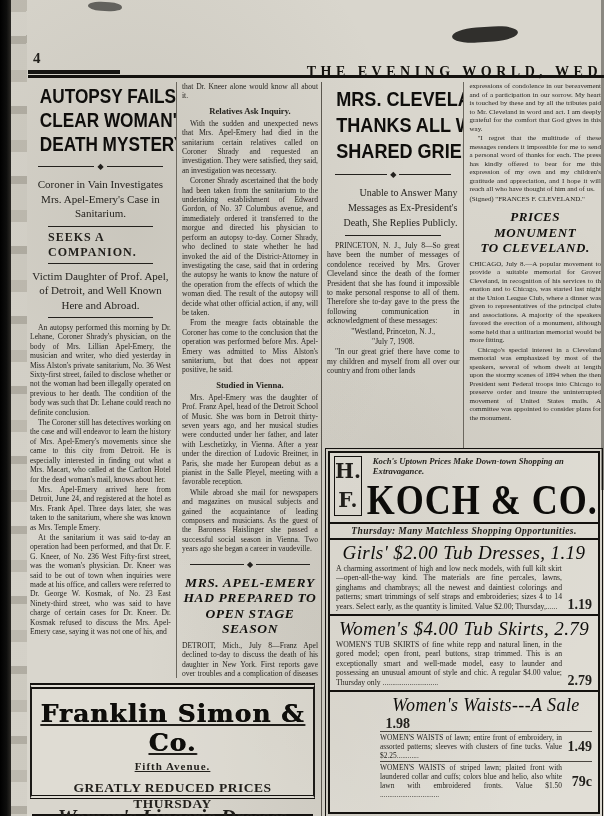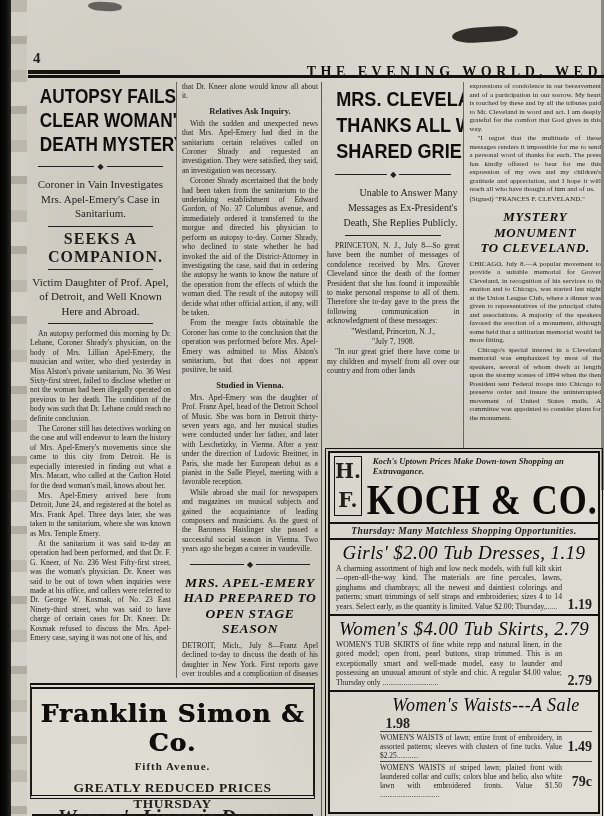--- a/index.html
+++ b/index.html
@@ -40,34 +40,34 @@
   .hl{font-family:"Liberation Sans",sans-serif;font-weight:bold;text-align:center;color:#0f0e0c;}
   .hl-line{transform:scaleX(.86);transform-origin:center;white-space:nowrap;}
   .hl-1{font-size:20px;line-height:24px;margin-top:2px;}
   .hl-3{font-size:21px;line-height:26px;margin-top:4px;}
   .fancy-rule{display:flex;align-items:center;margin:6px 8px;}
   .fancy-rule::before,.fancy-rule::after{content:"";flex:1;border-top:1.5px solid #23211d;}
   .fancy-rule::SPAN{}
   .fancy-rule .dia{font-size:8px;padding:0 3px;color:#23211d;}
   .deck{font-size:11px;line-height:14.5px;text-align:center;margin:4px 2px;}
   .crossbar{margin:5px 18px;border-top:1.5px solid #23211d;border-bottom:1.5px solid #23211d;
-    padding:3px 0;text-align:center;font-weight:bold;font-size:16px;letter-spacing:1px;}
+    padding:3px 0;font-weight:bold;font-size:12px;letter-spacing:1px;}
   .plainbar{margin:5px 18px;border-top:1.5px solid #23211d;}
   .crosshead{font-weight:bold;font-size:8.6px;text-align:center;margin:5px 0 3px;}
   .bp{font-size:7.6px;line-height:9.4px;text-align:justify;text-indent:8px;margin:0 0 1px;}
   .col4 .bp{font-size:7px;line-height:8.5px;}
   .bp.noind{text-indent:0;}
   .bp.cent{text-align:center;text-indent:0;}
   .ital-head{font-family:"Liberation Serif",serif;font-style:italic;font-weight:bold;
     text-align:center;letter-spacing:.6px;color:#12110e;}
   .stage-head{font-size:13.5px;line-height:15.5px;margin:5px 0 4px;}
   .chi-head{font-size:13px;line-height:15.5px;margin:6px 0 4px;}
   .signed{font-size:7px;line-height:8.5px;text-indent:0;text-align:left;}
 
-  .franklin-zone{height:134px;padding:5px 6px 0 2px;overflow:hidden;}
+  .franklin-zone{height:134px;padding:5px 6px 0 2px;overflow:hidden;text-decoration:underline;}
   .franklin-box{border:2px solid #1c1a17;border-top:6px double #14120f;border-bottom:4px double #14120f;
     height:96px;padding-top:10px;text-align:center;background:rgba(235,232,224,.35);}
   .franklin-name{font-family:"DejaVu Serif",serif;font-weight:bold;font-size:25px;letter-spacing:1px;
     color:#0f0e0b;text-shadow:.6px 0 0 #0f0e0b;}
   .franklin-addr{font-weight:bold;font-size:11px;margin-top:3px;letter-spacing:1px;}
   .franklin-banner{display:inline-block;margin-top:8px;font-weight:bold;font-size:13.5px;
     font-family:"Liberation Serif",serif;border-bottom:2px solid #14120f;padding:0 4px 2px;letter-spacing:.5px;}
   .lingerie{margin-top:6px;font-style:italic;font-weight:bold;font-size:21px;text-align:center;
     font-family:"Liberation Serif",serif;white-space:nowrap;}
 
@@ -186,21 +186,21 @@
           <p class="bp cent">"Westland, Princeton, N. J.,</p>
           <p class="bp cent">"July 7, 1908.</p>
           <p class="bp">"In our great grief there have come to my children and myself from all over our country and from other lands</p>
         </div>
 
         <div class="col col4">
           <p class="bp noind">expressions of condolence in our bereavement and of a participation in our sorrow. My heart is touched by these and by all the tributes paid to Mr. Cleveland in word and act. I am deeply grateful for the comfort that God gives in this way.</p>
           <p class="bp">"I regret that the multitude of these messages renders it impossible for me to send a personal word of thanks for each. The press has kindly offered to bear for me this expression of my own and my children's gratitude and appreciation, and I hope it will reach all who have thought of him and of us.</p>
           <p class="bp signed">(Signed)  "FRANCES F. CLEVELAND."</p>
           <div class="ital-head chi-head">
-            <div>MYSTERY MONUMENT</div>
+            <div>PRICES MONUMENT</div>
             <div>TO CLEVELAND.</div>
           </div>
           <p class="bp noind">CHICAGO, July 8.—A popular movement to provide a suitable memorial for Grover Cleveland, in recognition of his services to th enation and to Chicago, was started last night at the Union League Club, where a dinner was given to representatives of the principal clubs and associations. A majority of the speakers favored the erection of a monument, although some held that a utilitarian memorial would be more fitting.</p>
           <p class="bp">Chicago's special interest in a Cleveland memorial was emphasized by most of the speakers, several of whom dwelt at length upon the stormy scenes of 1894 when the then President sent Federal troops into Chicago to preserve order and insure the uninterrupted movement of United States mails. A committee was appointed to consider plans for the monument.</p>
         </div>
       </div>
 
       <div class="koch-zone">
         <div class="koch-box">
           <div class="koch-inner">

